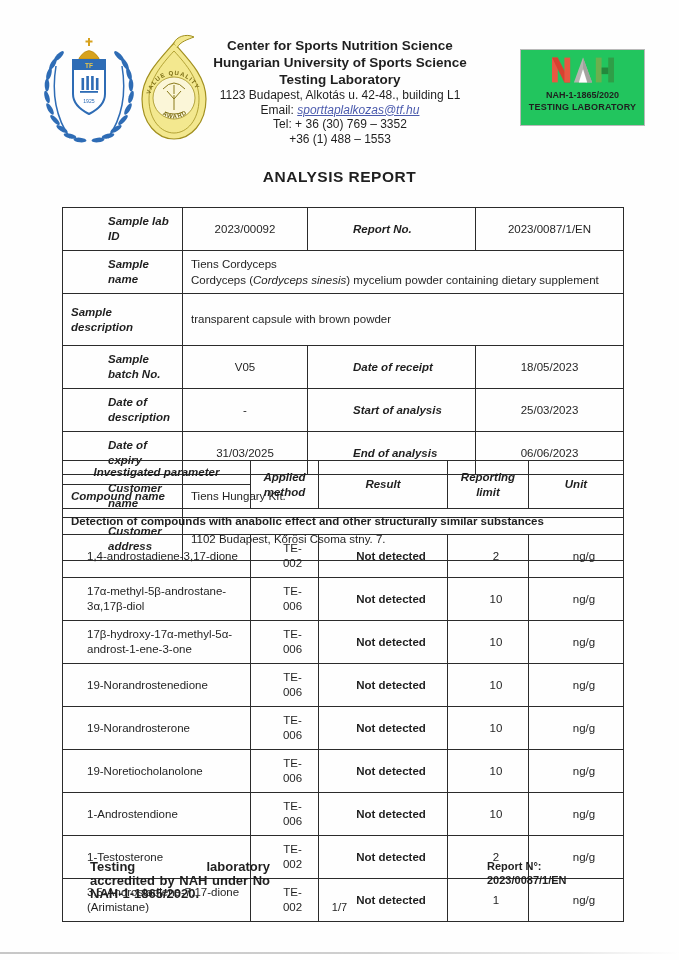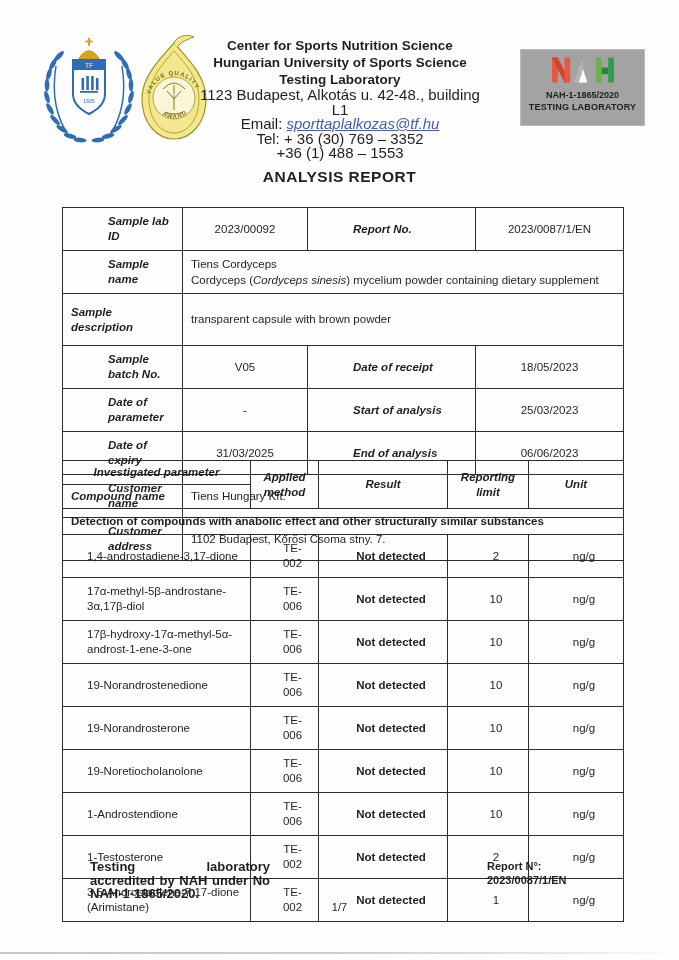--- a/index.html
+++ b/index.html
@@ -5,25 +5,25 @@
   html,body{margin:0;padding:0;background:#ffffff;}
   #page{
     position:relative; width:679px; height:960px; background:#fefefe;
     font-family:"Liberation Sans", sans-serif; color:#1f1f1f; overflow:hidden;
   }
   
   #uni-logo{position:absolute; left:38px; top:36px; width:102px; height:108px;}
   #seal-logo{position:absolute; left:130px; top:33px; width:88px; height:112px;}
   #head-text{position:absolute; left:190px; top:37px; width:300px; text-align:center;}
   #head-text .h1{font-weight:bold; font-size:13.5px; line-height:17px;}
-  #head-text .h2{font-size:15px; line-height:14.5px;}
+  #head-text .h2{font-size:12px; line-height:14.5px;}
   #head-text a{color:#4a5aad; text-decoration:underline; cursor:pointer;font-style:italic;}
   #nah-box{
     position:absolute; left:520px; top:49px; width:123px; height:75px;
-    border:1px solid #b9b9b9; background:#a3a3a3; text-align:center;
+    border:1px solid #b9b9b9; background:#22c55e; text-align:center;
   }
   #nah-box svg{margin-top:7px;}
   #nah-box .l1{font-size:9px; font-weight:bold; line-height:12px; margin-top:2px;}
   #nah-box .l2{font-size:9px; font-weight:bold; line-height:12px; letter-spacing:.2px;}
   
   #title{position:absolute; left:0; right:0; top:168px; text-align:center;
          font-size:15.5px; font-weight:bold; letter-spacing:.5px;}
   
   table{border-collapse:collapse; table-layout:fixed;}
   td{border:1.6px solid #2b2b2b; font-size:11.5px; padding:6px 8px; vertical-align:middle;
@@ -171,21 +171,21 @@
       <td class="lbl" style="padding:4px 8px;">Sample description</td>
       <td colspan="3" style="padding:18px 8px;">transparent capsule with brown powder</td>
     </tr>
     <tr>
       <td class="lbl">Sample batch No.</td>
       <td class="ctr">V05</td>
       <td class="lbl">Date of receipt</td>
       <td class="ctr">18/05/2023</td>
     </tr>
     <tr>
-      <td class="lbl">Date of parameter</td>
+      <td class="lbl">Date of description</td>
       <td class="ctr">-</td>
       <td class="lbl">Start of analysis</td>
       <td class="ctr">25/03/2023</td>
     </tr>
     <tr>
       <td class="lbl">Date of expiry</td>
       <td class="ctr">31/03/2025</td>
       <td class="lbl">End of analysis</td>
       <td class="ctr">06/06/2023</td>
     </tr>

